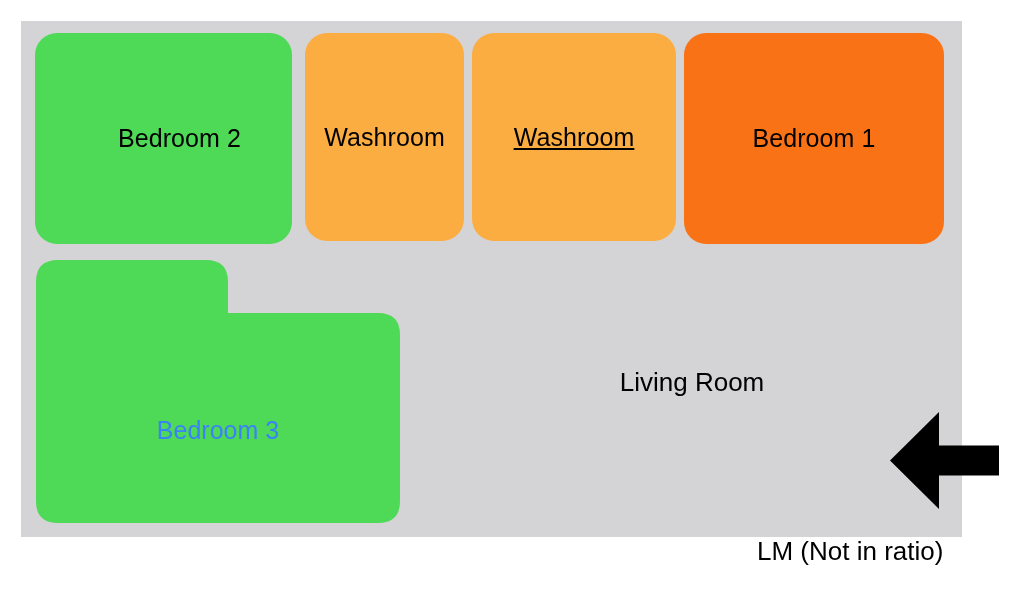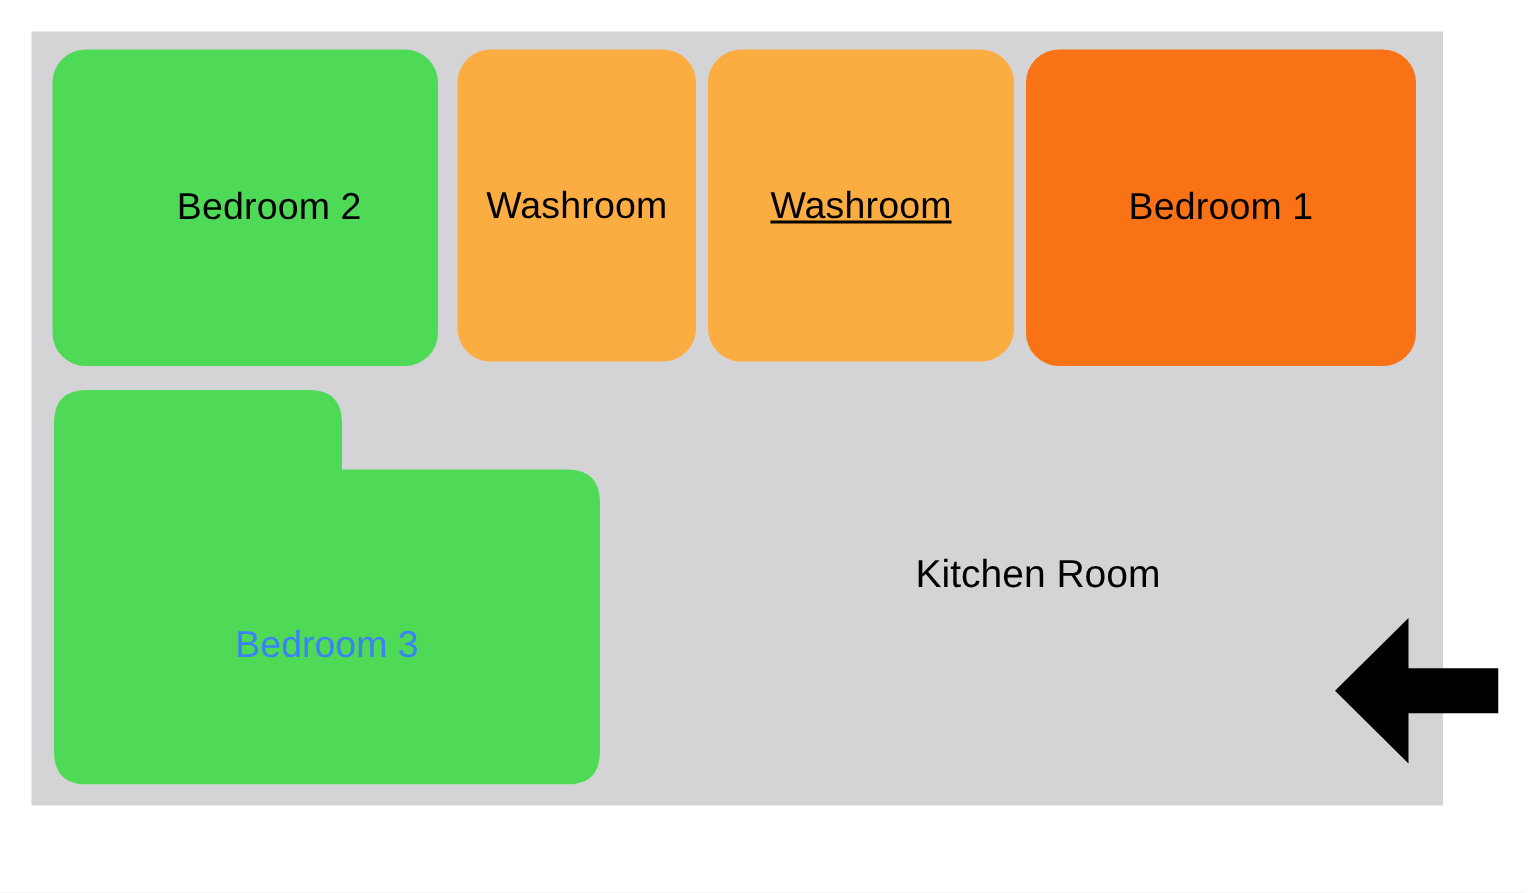--- a/index.html
+++ b/index.html
@@ -144,29 +144,30 @@
                L 364 241
                Q 364 263 342 263
                L 22 263
                Q 0 263 0 241
                L 0 22
                Q 0 0 22 0 Z" fill="#4ed957"></path>
     </svg>
     <span id="bedroom-3-label">Bedroom 3</span>
   </div>
 
-  <span id="living-room-label">Kitchen Room</span>
+  <span id="living-room-label">Living Room</span>
 
   <div id="entrance-arrow">
     <svg viewBox="0 0 109 99" xmlns="http://www.w3.org/2000/svg">
       <path d="M 0 49.5
                L 49 1
                L 49 34.5
                L 109 34.5
                L 109 64.5
                L 49 64.5
                L 49 98
                Z" fill="#000000"></path>
     </svg>
   </div>
 
+  <span id="diagram-caption">LM (Not in ratio)</span>
 
 </div>
 
 </body></html>

